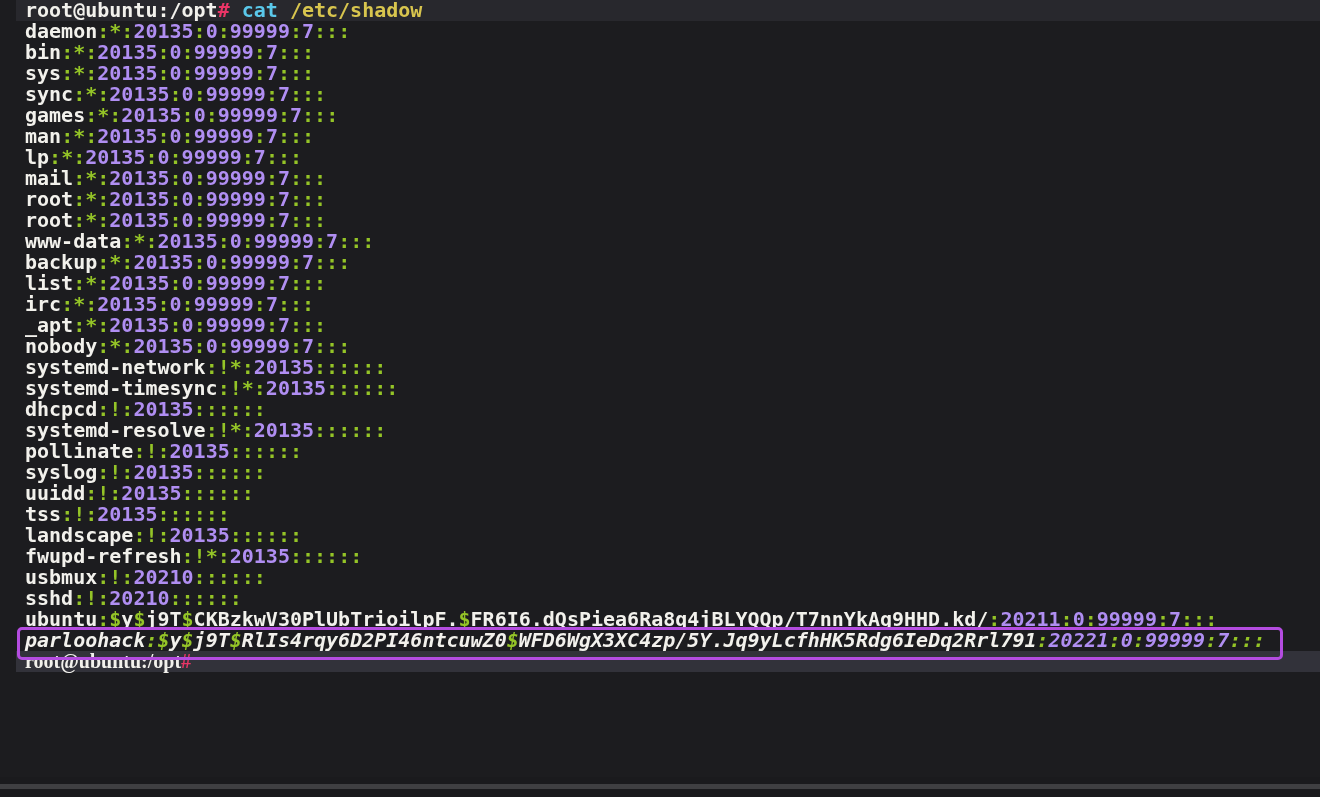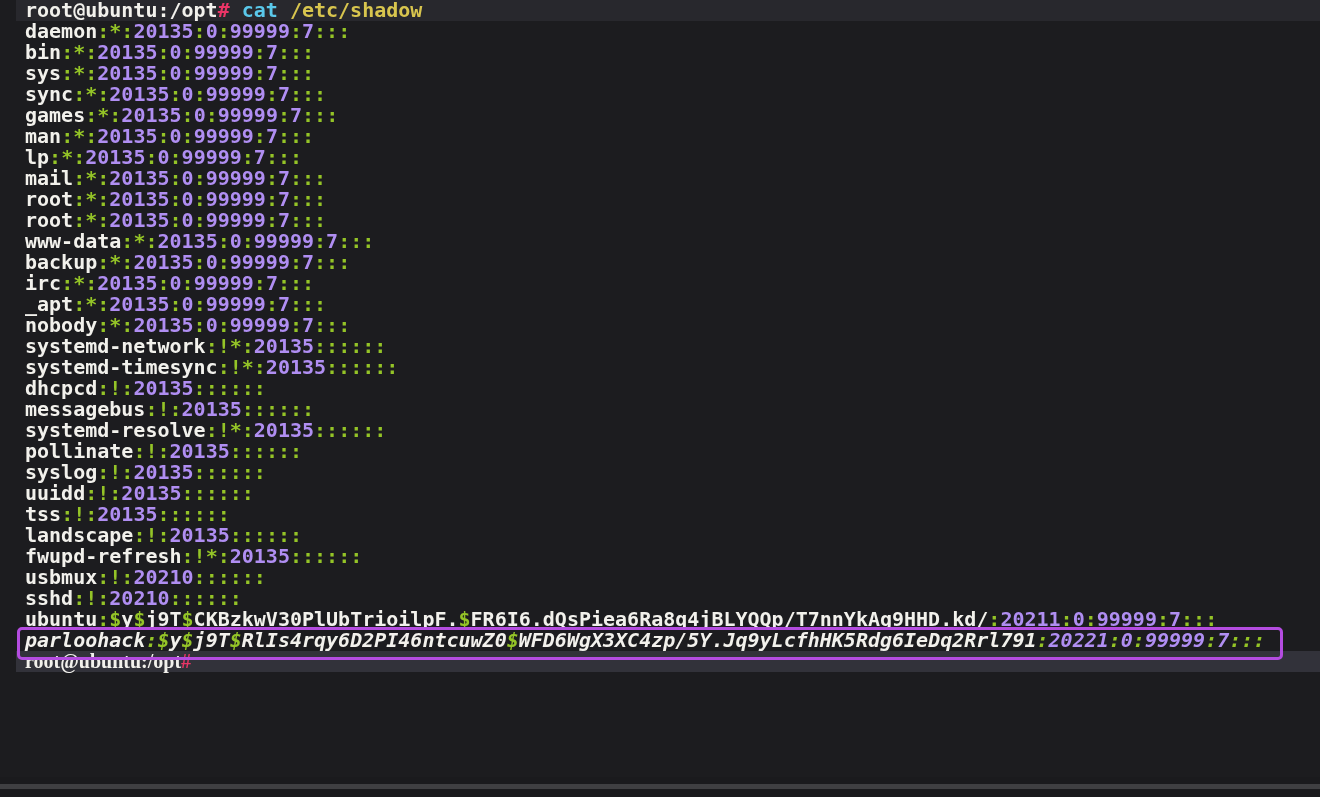--- a/index.html
+++ b/index.html
@@ -75,27 +75,27 @@
       <div class="line"><span class="w">sys</span><span class="g">:</span><span class="g">*</span><span class="g">:</span><span class="p">20135</span><span class="g">:</span><span class="p">0</span><span class="g">:</span><span class="p">99999</span><span class="g">:</span><span class="p">7</span><span class="g">:</span><span class="g">:</span><span class="g">:</span></div>
       <div class="line"><span class="w">sync</span><span class="g">:</span><span class="g">*</span><span class="g">:</span><span class="p">20135</span><span class="g">:</span><span class="p">0</span><span class="g">:</span><span class="p">99999</span><span class="g">:</span><span class="p">7</span><span class="g">:</span><span class="g">:</span><span class="g">:</span></div>
       <div class="line"><span class="w">games</span><span class="g">:</span><span class="g">*</span><span class="g">:</span><span class="p">20135</span><span class="g">:</span><span class="p">0</span><span class="g">:</span><span class="p">99999</span><span class="g">:</span><span class="p">7</span><span class="g">:</span><span class="g">:</span><span class="g">:</span></div>
       <div class="line"><span class="w">man</span><span class="g">:</span><span class="g">*</span><span class="g">:</span><span class="p">20135</span><span class="g">:</span><span class="p">0</span><span class="g">:</span><span class="p">99999</span><span class="g">:</span><span class="p">7</span><span class="g">:</span><span class="g">:</span><span class="g">:</span></div>
       <div class="line"><span class="w">lp</span><span class="g">:</span><span class="g">*</span><span class="g">:</span><span class="p">20135</span><span class="g">:</span><span class="p">0</span><span class="g">:</span><span class="p">99999</span><span class="g">:</span><span class="p">7</span><span class="g">:</span><span class="g">:</span><span class="g">:</span></div>
       <div class="line"><span class="w">mail</span><span class="g">:</span><span class="g">*</span><span class="g">:</span><span class="p">20135</span><span class="g">:</span><span class="p">0</span><span class="g">:</span><span class="p">99999</span><span class="g">:</span><span class="p">7</span><span class="g">:</span><span class="g">:</span><span class="g">:</span></div>
       <div class="line"><span class="w">root</span><span class="g">:</span><span class="g">*</span><span class="g">:</span><span class="p">20135</span><span class="g">:</span><span class="p">0</span><span class="g">:</span><span class="p">99999</span><span class="g">:</span><span class="p">7</span><span class="g">:</span><span class="g">:</span><span class="g">:</span></div>
       <div class="line"><span class="w">root</span><span class="g">:</span><span class="g">*</span><span class="g">:</span><span class="p">20135</span><span class="g">:</span><span class="p">0</span><span class="g">:</span><span class="p">99999</span><span class="g">:</span><span class="p">7</span><span class="g">:</span><span class="g">:</span><span class="g">:</span></div>
       <div class="line"><span class="w">www-data</span><span class="g">:</span><span class="g">*</span><span class="g">:</span><span class="p">20135</span><span class="g">:</span><span class="p">0</span><span class="g">:</span><span class="p">99999</span><span class="g">:</span><span class="p">7</span><span class="g">:</span><span class="g">:</span><span class="g">:</span></div>
       <div class="line"><span class="w">backup</span><span class="g">:</span><span class="g">*</span><span class="g">:</span><span class="p">20135</span><span class="g">:</span><span class="p">0</span><span class="g">:</span><span class="p">99999</span><span class="g">:</span><span class="p">7</span><span class="g">:</span><span class="g">:</span><span class="g">:</span></div>
+      <div class="line"><span class="w">list</span><span class="g">:</span><span class="g">*</span><span class="g">:</span><span class="p">20135</span><span class="g">:</span><span class="p">0</span><span class="g">:</span><span class="p">99999</span><span class="g">:</span><span class="p">7</span><span class="g">:</span><span class="g">:</span><span class="g">:</span></div>
       <div class="line"><span class="w">irc</span><span class="g">:</span><span class="g">*</span><span class="g">:</span><span class="p">20135</span><span class="g">:</span><span class="p">0</span><span class="g">:</span><span class="p">99999</span><span class="g">:</span><span class="p">7</span><span class="g">:</span><span class="g">:</span><span class="g">:</span></div>
       <div class="line"><span class="w">_apt</span><span class="g">:</span><span class="g">*</span><span class="g">:</span><span class="p">20135</span><span class="g">:</span><span class="p">0</span><span class="g">:</span><span class="p">99999</span><span class="g">:</span><span class="p">7</span><span class="g">:</span><span class="g">:</span><span class="g">:</span></div>
       <div class="line"><span class="w">nobody</span><span class="g">:</span><span class="g">*</span><span class="g">:</span><span class="p">20135</span><span class="g">:</span><span class="p">0</span><span class="g">:</span><span class="p">99999</span><span class="g">:</span><span class="p">7</span><span class="g">:</span><span class="g">:</span><span class="g">:</span></div>
       <div class="line"><span class="w">systemd-network</span><span class="g">:</span><span class="g">!*</span><span class="g">:</span><span class="p">20135</span><span class="g">:</span><span class="g">:</span><span class="g">:</span><span class="g">:</span><span class="g">:</span><span class="g">:</span></div>
       <div class="line"><span class="w">systemd-timesync</span><span class="g">:</span><span class="g">!*</span><span class="g">:</span><span class="p">20135</span><span class="g">:</span><span class="g">:</span><span class="g">:</span><span class="g">:</span><span class="g">:</span><span class="g">:</span></div>
       <div class="line"><span class="w">dhcpcd</span><span class="g">:</span><span class="g">!</span><span class="g">:</span><span class="p">20135</span><span class="g">:</span><span class="g">:</span><span class="g">:</span><span class="g">:</span><span class="g">:</span><span class="g">:</span></div>
-      <div class="line"><span class="w">messagebus</span><span class="g">:</span><span class="g">!</span><span class="g">:</span><span class="p">20135</span><span class="g">:</span><span class="g">:</span><span class="g">:</span><span class="g">:</span><span class="g">:</span><span class="g">:</span></div>
       <div class="line"><span class="w">systemd-resolve</span><span class="g">:</span><span class="g">!*</span><span class="g">:</span><span class="p">20135</span><span class="g">:</span><span class="g">:</span><span class="g">:</span><span class="g">:</span><span class="g">:</span><span class="g">:</span></div>
       <div class="line"><span class="w">pollinate</span><span class="g">:</span><span class="g">!</span><span class="g">:</span><span class="p">20135</span><span class="g">:</span><span class="g">:</span><span class="g">:</span><span class="g">:</span><span class="g">:</span><span class="g">:</span></div>
       <div class="line"><span class="w">syslog</span><span class="g">:</span><span class="g">!</span><span class="g">:</span><span class="p">20135</span><span class="g">:</span><span class="g">:</span><span class="g">:</span><span class="g">:</span><span class="g">:</span><span class="g">:</span></div>
       <div class="line"><span class="w">uuidd</span><span class="g">:</span><span class="g">!</span><span class="g">:</span><span class="p">20135</span><span class="g">:</span><span class="g">:</span><span class="g">:</span><span class="g">:</span><span class="g">:</span><span class="g">:</span></div>
       <div class="line"><span class="w">tss</span><span class="g">:</span><span class="g">!</span><span class="g">:</span><span class="p">20135</span><span class="g">:</span><span class="g">:</span><span class="g">:</span><span class="g">:</span><span class="g">:</span><span class="g">:</span></div>
       <div class="line"><span class="w">landscape</span><span class="g">:</span><span class="g">!</span><span class="g">:</span><span class="p">20135</span><span class="g">:</span><span class="g">:</span><span class="g">:</span><span class="g">:</span><span class="g">:</span><span class="g">:</span></div>
       <div class="line"><span class="w">fwupd-refresh</span><span class="g">:</span><span class="g">!*</span><span class="g">:</span><span class="p">20135</span><span class="g">:</span><span class="g">:</span><span class="g">:</span><span class="g">:</span><span class="g">:</span><span class="g">:</span></div>
       <div class="line"><span class="w">usbmux</span><span class="g">:</span><span class="g">!</span><span class="g">:</span><span class="p">20210</span><span class="g">:</span><span class="g">:</span><span class="g">:</span><span class="g">:</span><span class="g">:</span><span class="g">:</span></div>
       <div class="line"><span class="w">sshd</span><span class="g">:</span><span class="g">!</span><span class="g">:</span><span class="p">20210</span><span class="g">:</span><span class="g">:</span><span class="g">:</span><span class="g">:</span><span class="g">:</span><span class="g">:</span></div>
       <div class="line"><span class="w">ubuntu</span><span class="g">:</span><span class="g">$</span><span class="w">y</span><span class="g">$</span><span class="w">j9T</span><span class="g">$</span><span class="w">CKBzkwV30PlUbTrioilpF.</span><span class="g">$</span><span class="w">FR6I6.dQsPiea6Ra8q4jBLYQQp/T7nnYkAg9HHD.kd/</span><span class="g">:</span><span class="p">20211</span><span class="g">:</span><span class="p">0</span><span class="g">:</span><span class="p">99999</span><span class="g">:</span><span class="p">7</span><span class="g">:</span><span class="g">:</span><span class="g">:</span></div>

